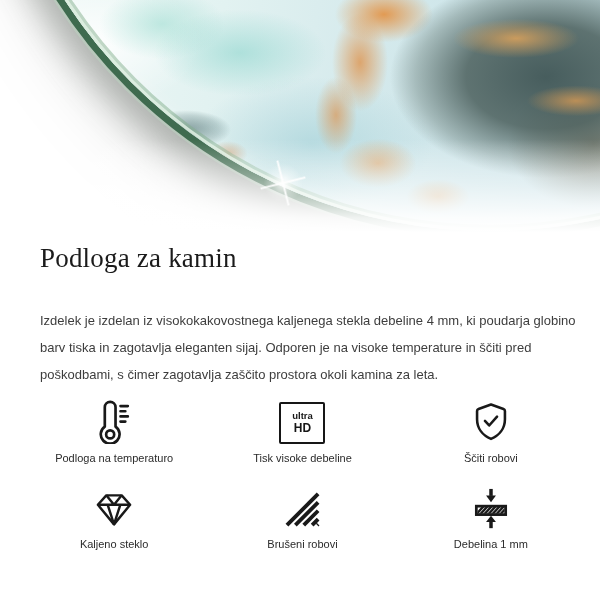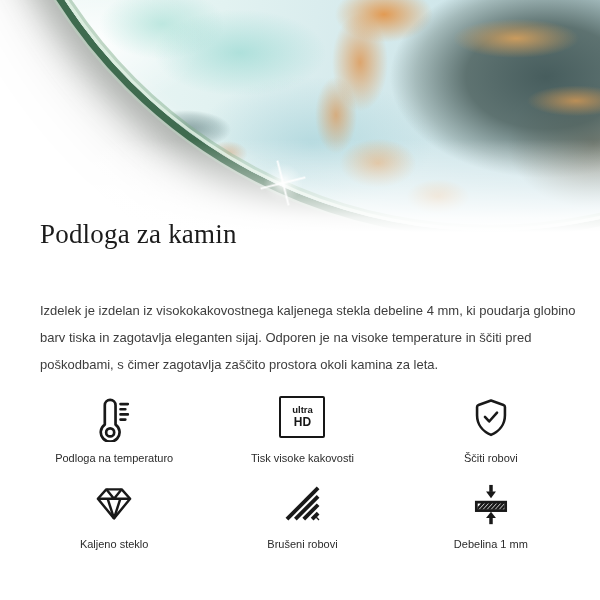--- a/index.html
+++ b/index.html
@@ -45,35 +45,35 @@
     background:
       radial-gradient(circle, rgba(255,255,255,.95) 0%, rgba(255,255,255,.35) 30%, rgba(255,255,255,0) 60%),
       linear-gradient(to right, rgba(255,255,255,0) 46%, rgba(255,255,255,.95) 50%, rgba(255,255,255,0) 54%),
       linear-gradient(to bottom, rgba(255,255,255,0) 46%, rgba(255,255,255,.95) 50%, rgba(255,255,255,0) 54%);
   }
   .hero-fade{position:absolute;inset:0;z-index:6;pointer-events:none;
     background:linear-gradient(180deg, rgba(255,255,255,0) 60%, rgba(255,255,255,.5) 80%, rgba(255,255,255,.92) 94%, #fff 100%);
   }
   
   .title{
-    position:absolute;left:40px;top:216px;margin:0;z-index:7;
+    position:absolute;left:40px;top:240px;margin:0;z-index:7;
     font-family:"Liberation Serif",serif;font-weight:400;
     font-size:27px;line-height:37px;color:#1b1b1b;letter-spacing:.2px;
   }
   .desc{
-    position:absolute;left:40px;top:297px;width:537px;margin:0;
+    position:absolute;left:40px;top:307px;width:537px;margin:0;
     font-size:13px;line-height:27px;color:#3d3d3d;
   }
   
   .features{
     position:absolute;left:20px;top:396px;width:565px;
     display:grid;grid-template-columns:repeat(3,1fr);row-gap:18px;
   }
   .feature{display:flex;flex-direction:column;align-items:center;}
-  .icon-box{height:48px;display:flex;justify-content:center;}
+  .icon-box{height:48px;display:flex;align-items:flex-end;justify-content:center;}
   .feature-label{margin-top:8px;font-size:11px;color:#2b2b2b;white-space:nowrap;}
   svg.ic{stroke:#191919;fill:none;stroke-width:1.4;}
   .uhd{width:42px;height:38px;border:2.5px solid #161616;border-radius:2px;
     display:flex;flex-direction:column;align-items:center;justify-content:center;color:#161616;}
   .uhd .t1{font-size:9.5px;line-height:10px;font-weight:700;letter-spacing:0;}
   .uhd .t2{font-size:12px;line-height:15px;font-weight:700;}
 </style>
 </head>
 <body>
 
@@ -105,21 +105,21 @@
       <div class="feature-label">Podloga na temperaturo</div>
     </div>
 
     <div class="feature">
       <div class="icon-box">
         <div class="uhd">
           <span class="t1">ultra</span>
           <span class="t2">HD</span>
         </div>
       </div>
-      <div class="feature-label">Tisk visoke kakovosti</div>
+      <div class="feature-label">Tisk visoke debeline</div>
     </div>
 
     <div class="feature">
       <div class="icon-box">
         <svg class="ic" viewBox="0 0 24 24" width="44" height="44">
           <path d="M12 2.5 L18.8 4.9 Q19.6 5.2 19.6 6 V10.5 C19.6 15.6 16.4 19.4 12 21.2 C7.6 19.4 4.4 15.6 4.4 10.5 V6 Q4.4 5.2 5.2 4.9 Z" stroke-linejoin="round"></path>
           <path d="M8.7 11.4 l2.3 2.5 4.3 -4.8" stroke-linecap="round" stroke-linejoin="round"></path>
         </svg>
       </div>
       <div class="feature-label">Ščiti robovi</div>

